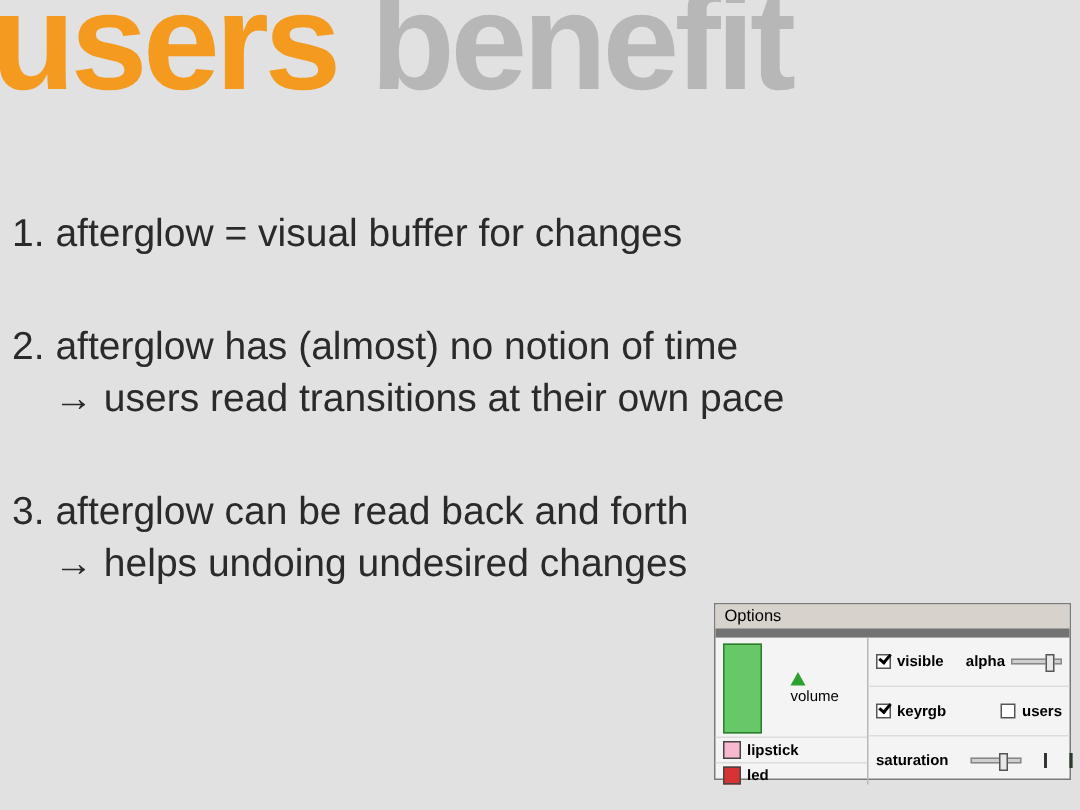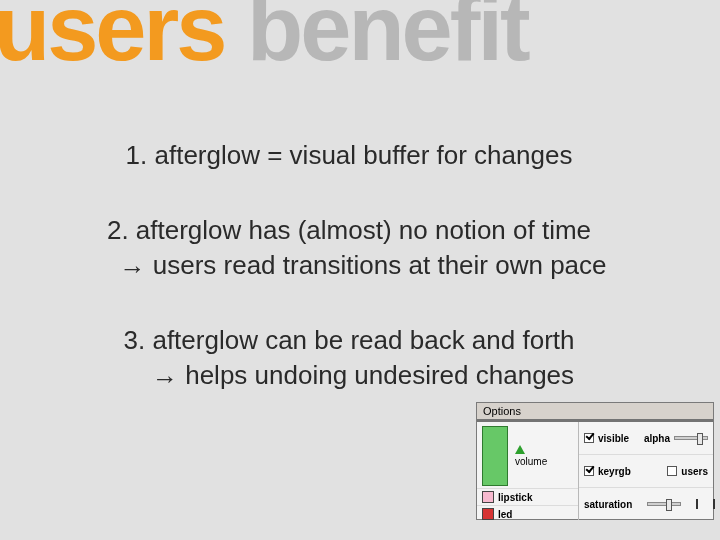--- a/index.html
+++ b/index.html
@@ -23,40 +23,40 @@
   .title .gray { color: #b7b7b7; }
   .body-text {
     position: absolute;
     top: 138px;
     left: 8px;
     right: 30px;
     font-size: 26px;
     color: #2a2a2a;
     line-height: 1.35;
   }
-  .item { margin-bottom: 40px; text-align: center; }
+  .item { margin-bottom: 40px; }
   .indent { padding-left: 28px; }
   .arrow { font-family: Arial, sans-serif; }
 
   
   .panel {
     position: absolute;
     right: 6px;
     bottom: 20px;
     width: 238px;
     height: 118px;
     background: #f4f4f4;
     border: 1px solid #7a7a7a;
     font-family: Tahoma, Arial, sans-serif;
     font-size: 10px;
     color: #000;
   }
   .panel-title {
     background: #d7d2cc;
-    border-bottom: 3px solid #737373;
+    border-bottom: 6px solid #737373;
     padding: 2px 6px;
     font-size: 11px;
   }
   .panel-body {
     display: flex;
     height: calc(100% - 18px);
   }
   .col-left {
     flex: 0 0 102px;
     border-right: 1px solid #b8b8b8;
@@ -119,21 +119,21 @@
     border: 1px solid #555;
   }
   .bigbar {
     width: 26px; height: 60px;
     background: #67c867;
     border: 1px solid #2f7a2f;
     position: relative;
     margin-right: 3px;
   }
   .left-top {
-    display:flex; align-items:center; gap:4px; padding:4px 5px 2px;
+    display:flex; align-items:center; gap:16px; padding:4px 5px 2px;
     border-bottom:1px solid #dcdcdc;
   }
   .arrow-up {
     width: 0; height: 0;
     border-left: 5px solid transparent;
     border-right: 5px solid transparent;
     border-bottom: 9px solid #2da02d;
   }
   .small-right-col {
     width: 130px;

